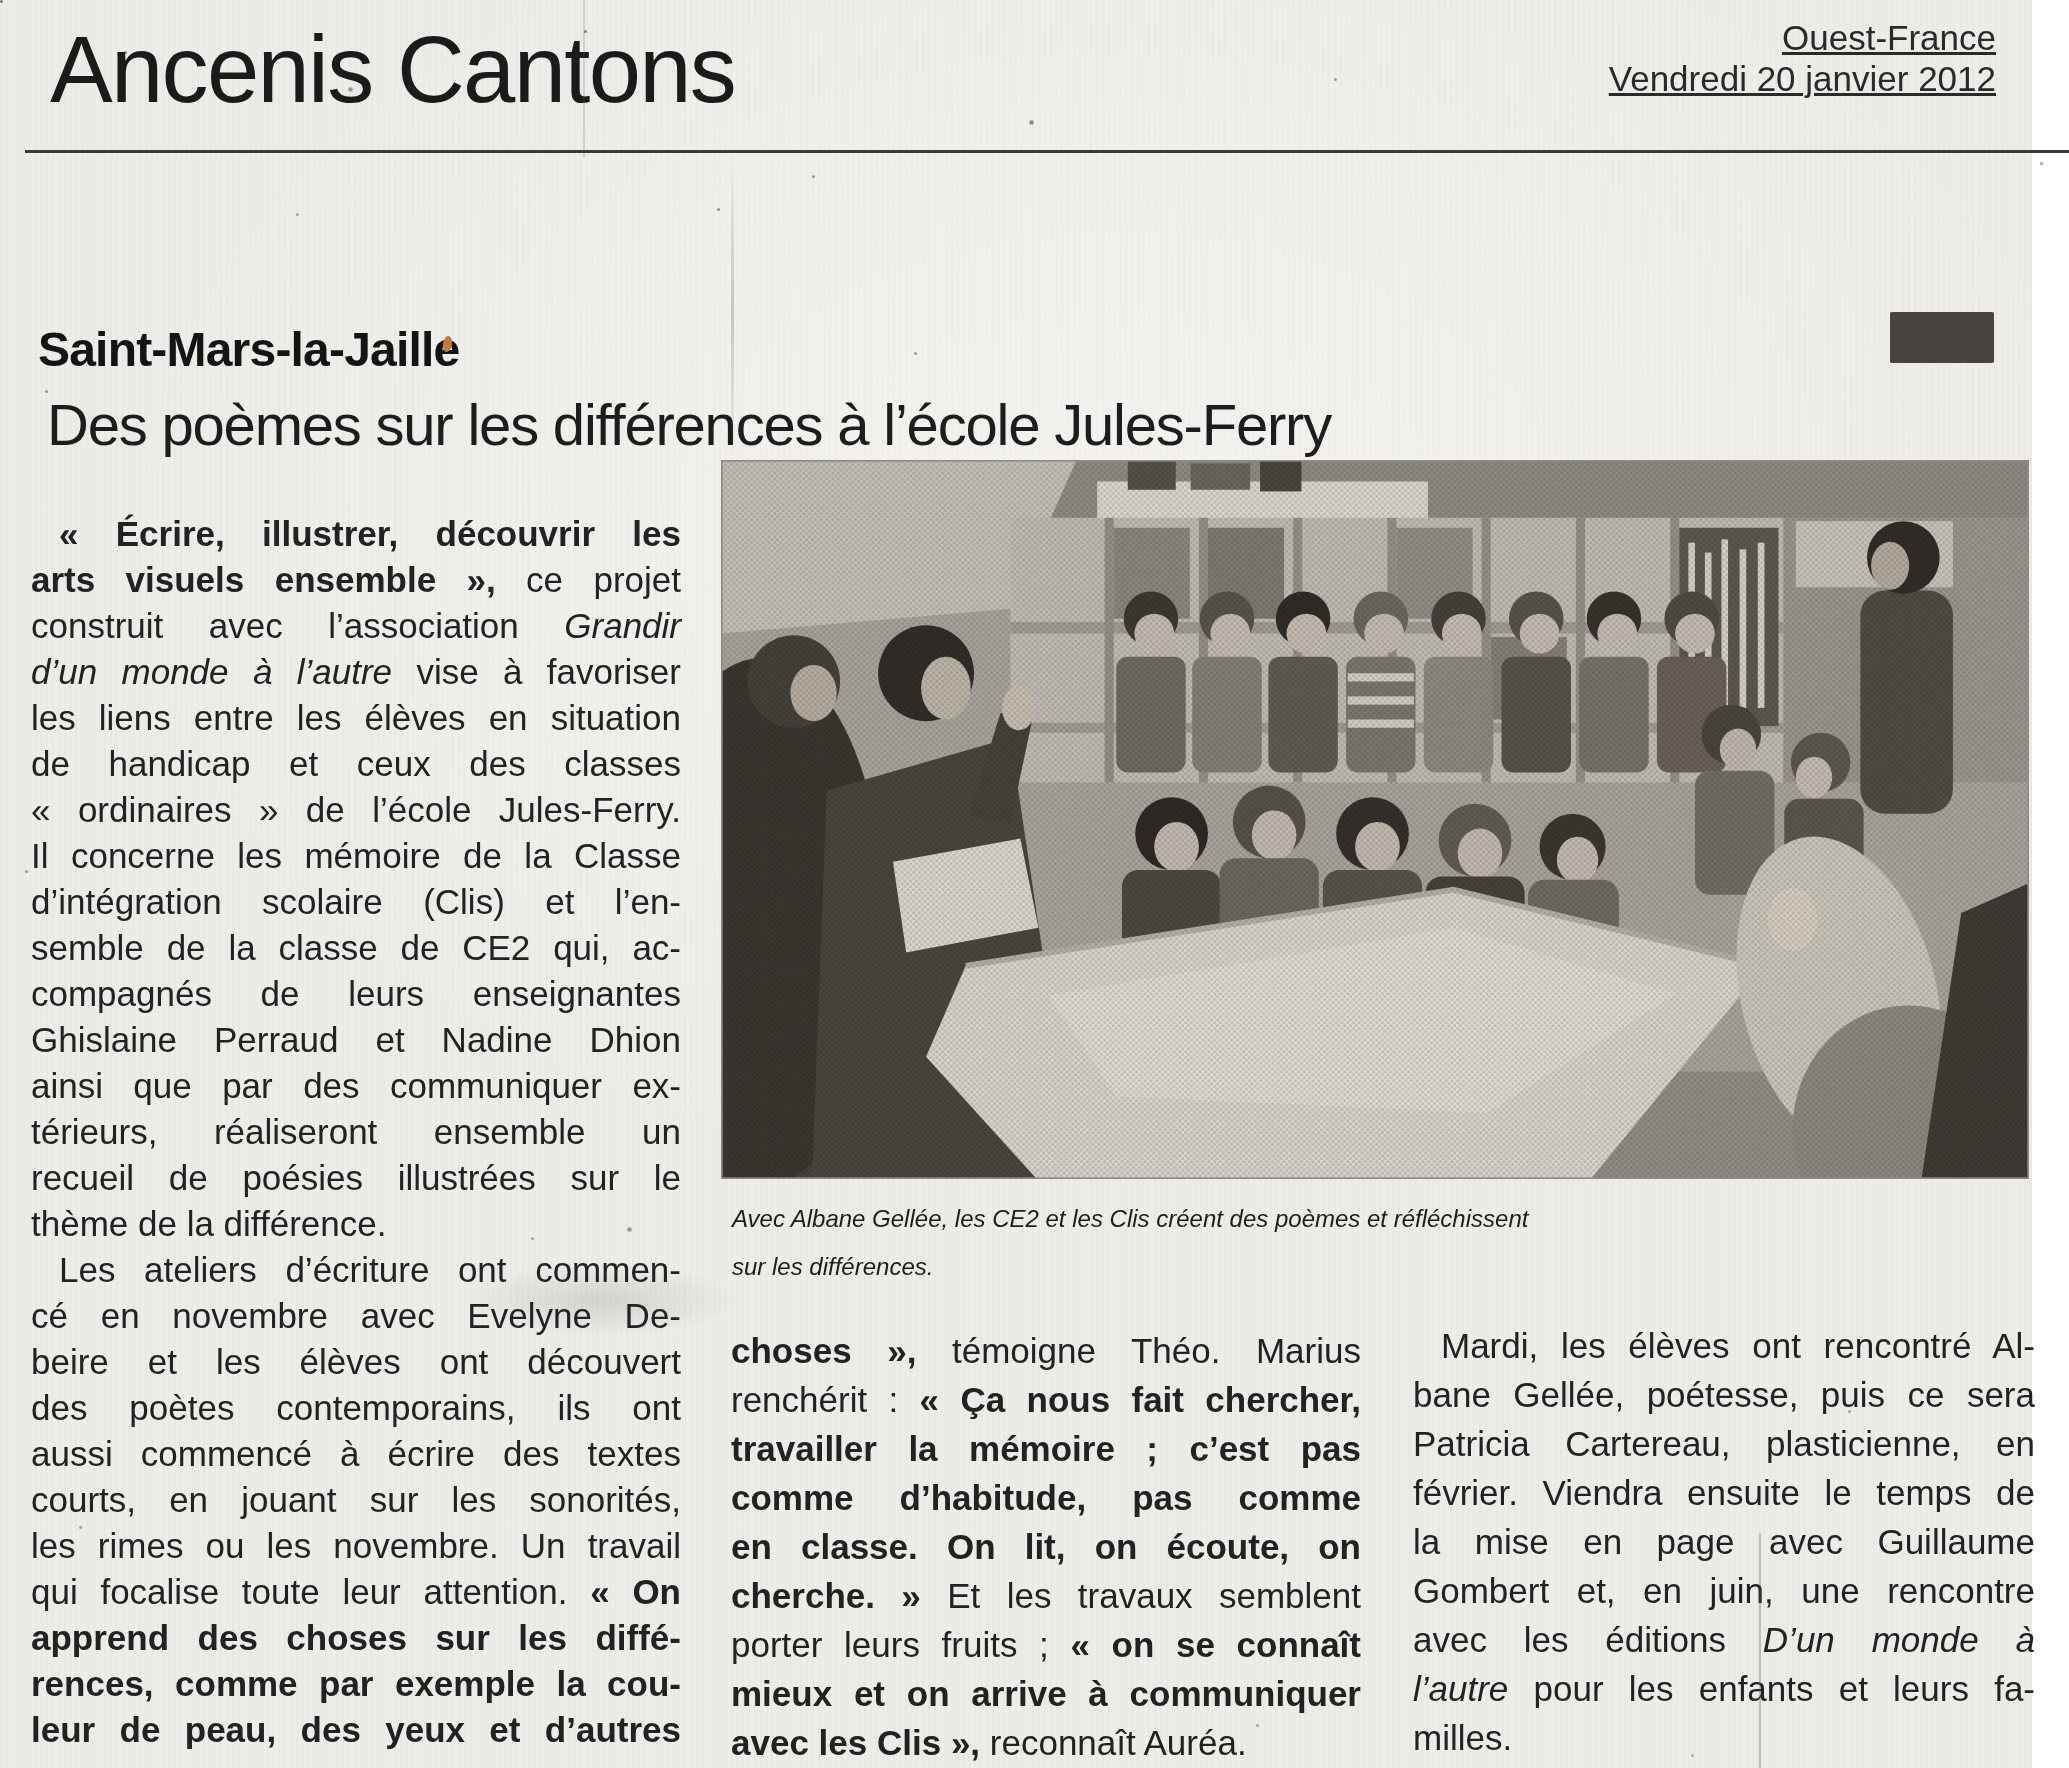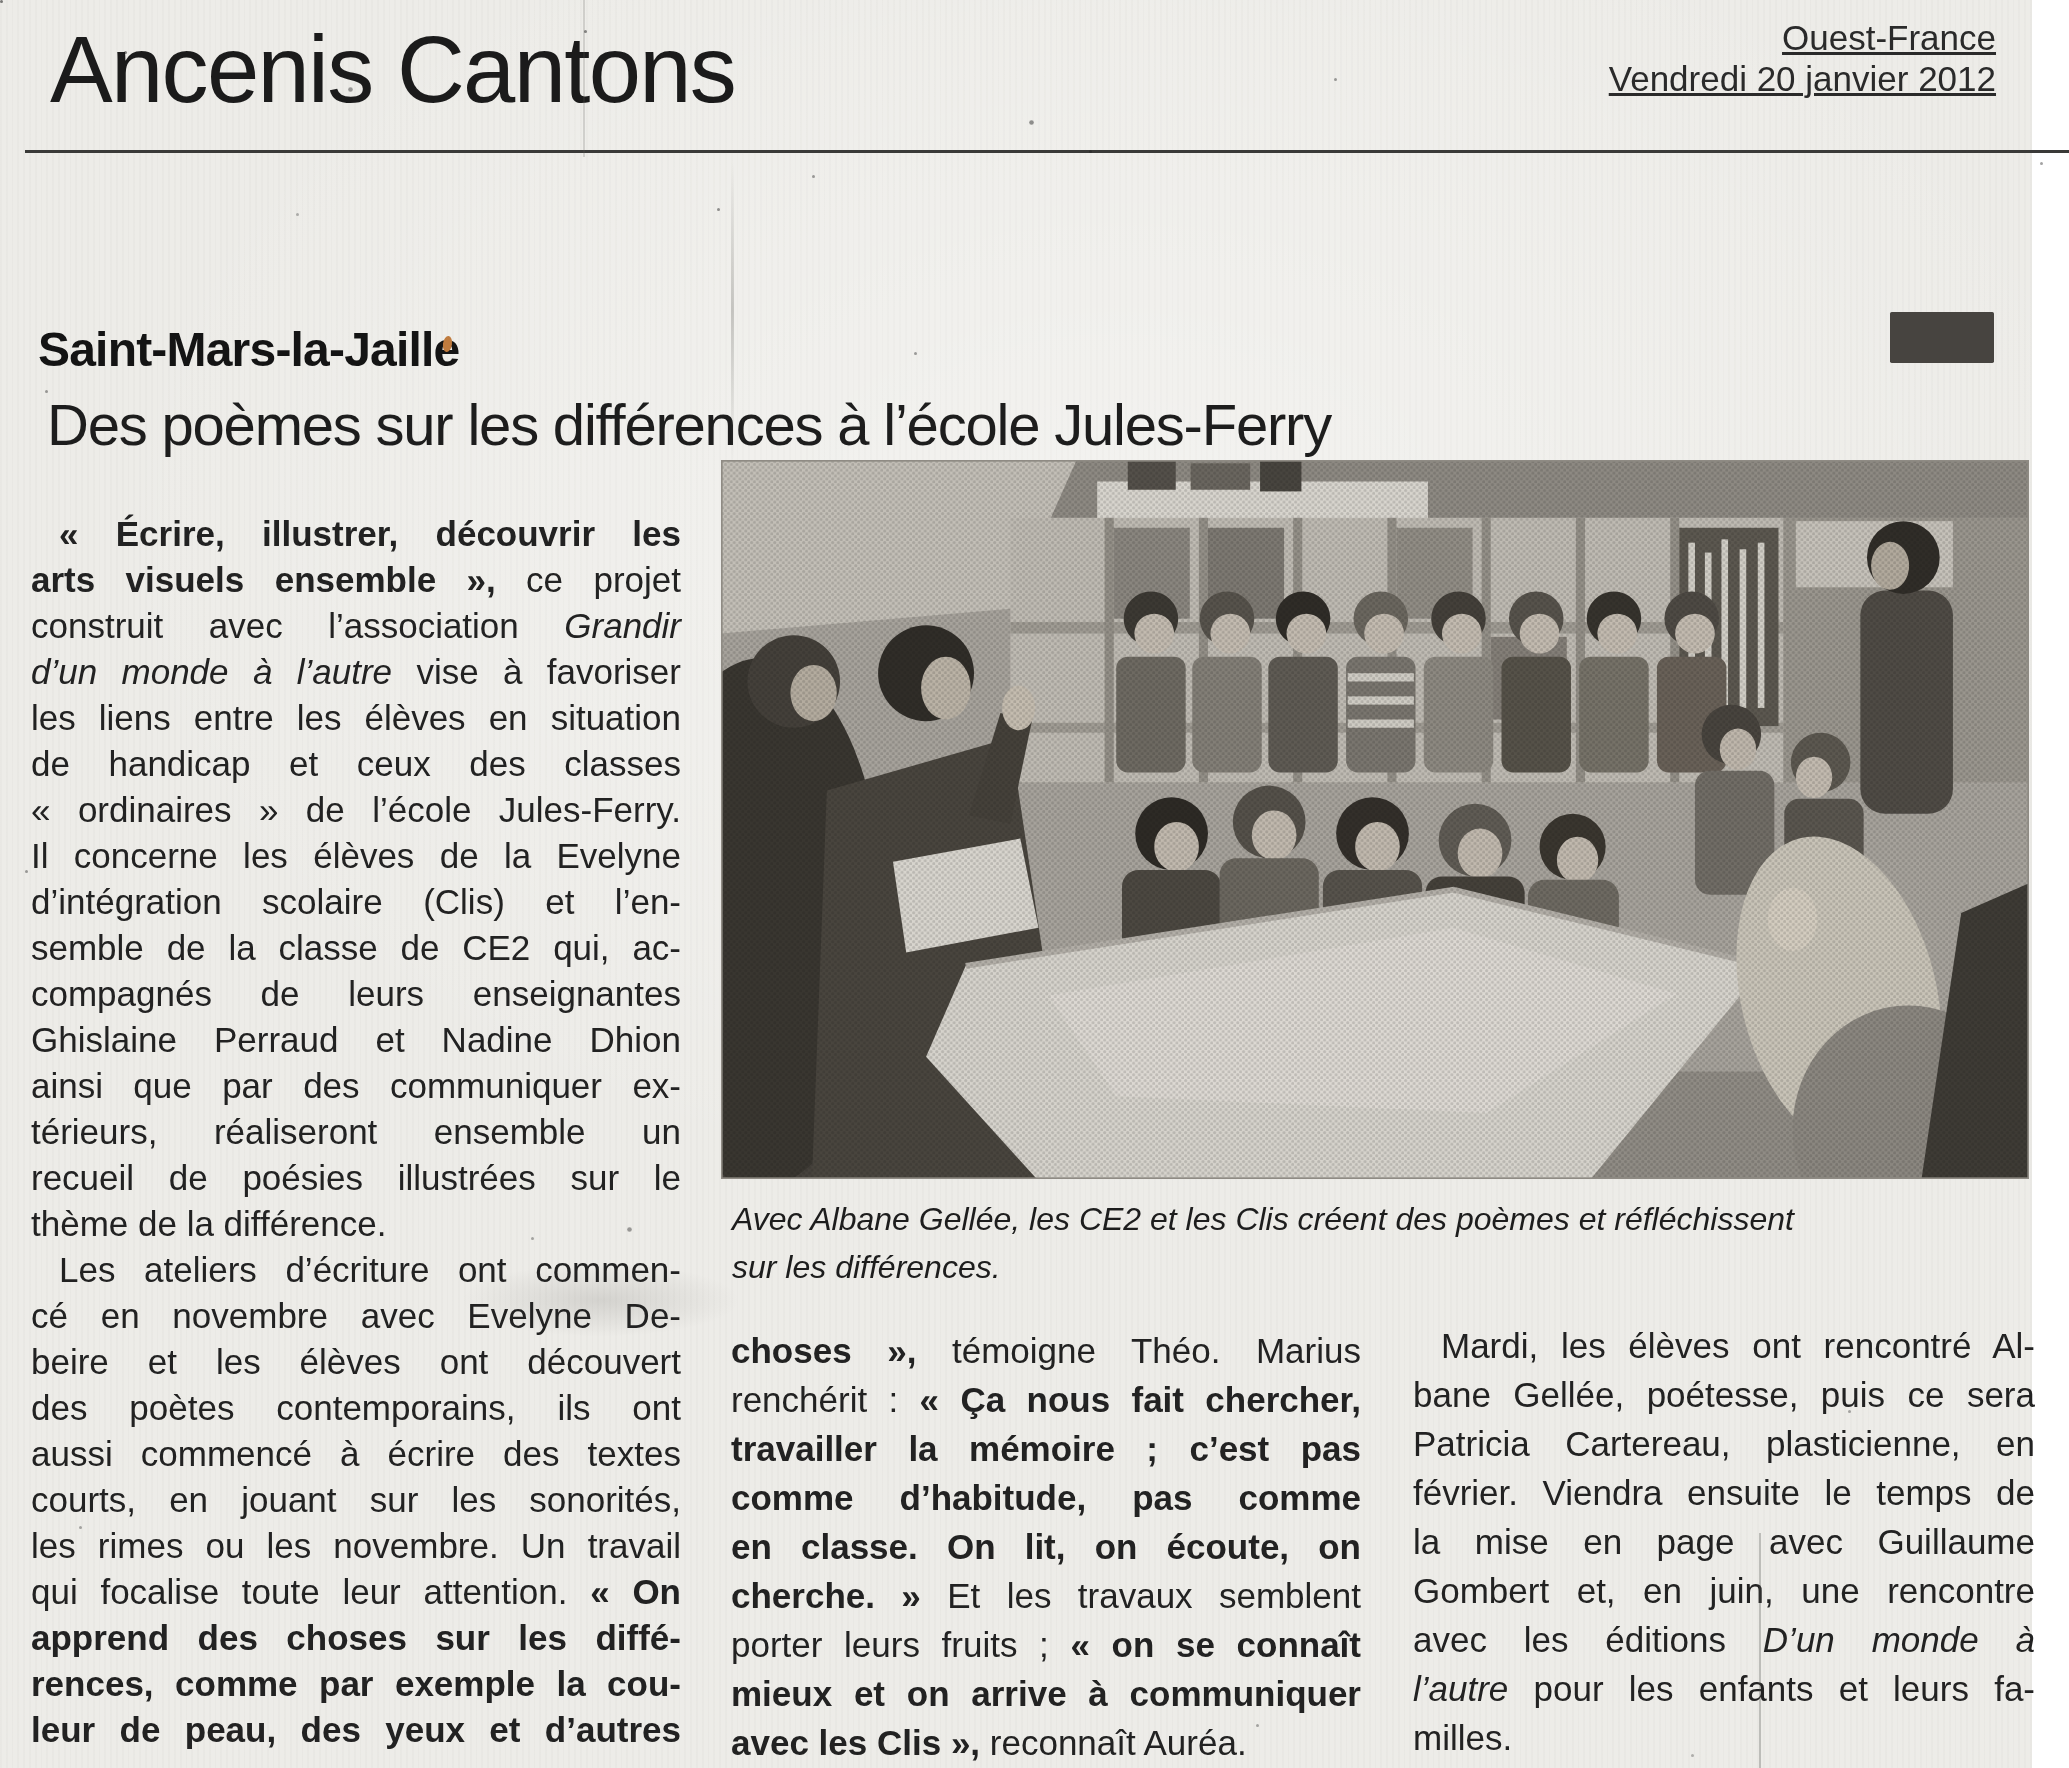--- a/index.html
+++ b/index.html
@@ -23,21 +23,21 @@
   .kicker{left:38px;top:322px;font-size:48px;font-weight:700;letter-spacing:-0.8px;color:#141414;}
   .headline{left:36px;top:380px;margin:11px;font-size:58px;font-weight:400;
         letter-spacing:-1.2px;color:#1d1d1d;white-space:nowrap;}
 
   
   .photo{left:721px;top:460px;width:1308px;height:719px;background:#a7a39c;}
   .photo svg{display:block;width:100%;height:100%;}
   .ink-block{left:1890px;top:312px;width:104px;height:51px;background:#474440;border-radius:1.7px;}
 
   
-  .caption{left:732px;top:1195px;width:1294px;font-size:32px;line-height:48px;
+  .caption{left:732px;top:1195px;width:1294px;font-size:24px;line-height:48px;
         font-style:italic;color:#1d1d1d;}
 
   
   .col{font-size:35px;color:#222;}
   .col-left{left:31px;top:511px;width:650px;line-height:46px;}
   .col-middle{left:731px;top:1326px;width:630px;line-height:49px;}
   .col-right{left:1413px;top:1321px;width:622px;line-height:49px;}
   .line{text-align:justify;text-align-last:justify;}
   .line.end{text-align-last:left;}
   .line.ind{text-indent:28px;}
@@ -225,21 +225,21 @@
   </div>
 
   <div class="abs col col-left">
       <div class="line ind"><span class="s-b">« Écrire, illustrer, découvrir les</span></div>
       <div class="line"><span class="s-b">arts visuels ensemble »,</span><span> ce projet</span></div>
       <div class="line"><span>construit avec l’association </span><span class="s-i">Grandir</span></div>
       <div class="line"><span class="s-i">d’un monde à l’autre</span><span> vise à favoriser</span></div>
       <div class="line"><span>les liens entre les élèves en situation</span></div>
       <div class="line"><span>de handicap et ceux des classes</span></div>
       <div class="line"><span>« ordinaires » de l’école Jules-Ferry.</span></div>
-      <div class="line"><span>Il concerne les élèves de la Evelyne</span></div>
+      <div class="line"><span>Il concerne les mémoire de la Classe</span></div>
       <div class="line"><span>d’intégration scolaire (Clis) et l’en-</span></div>
       <div class="line"><span>semble de la classe de CE2 qui, ac-</span></div>
       <div class="line"><span>compagnés de leurs enseignantes</span></div>
       <div class="line"><span>Ghislaine Perraud et Nadine Dhion</span></div>
       <div class="line"><span>ainsi que par des communiquer ex-</span></div>
       <div class="line"><span>térieurs, réaliseront ensemble un</span></div>
       <div class="line"><span>recueil de poésies illustrées sur le</span></div>
       <div class="line end"><span>thème de la différence.</span></div>
       <div class="line ind"><span>Les ateliers d’écriture ont commen-</span></div>
       <div class="line"><span>cé en novembre avec Evelyne De-</span></div>

